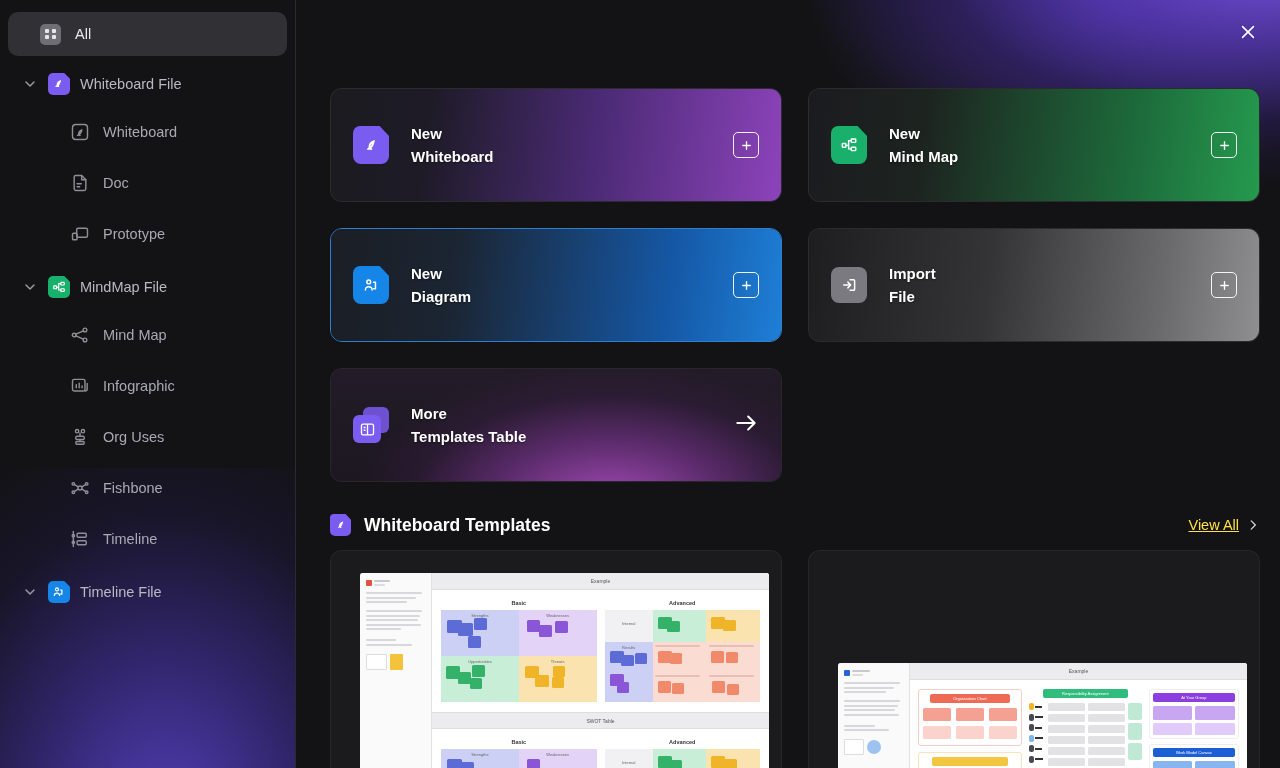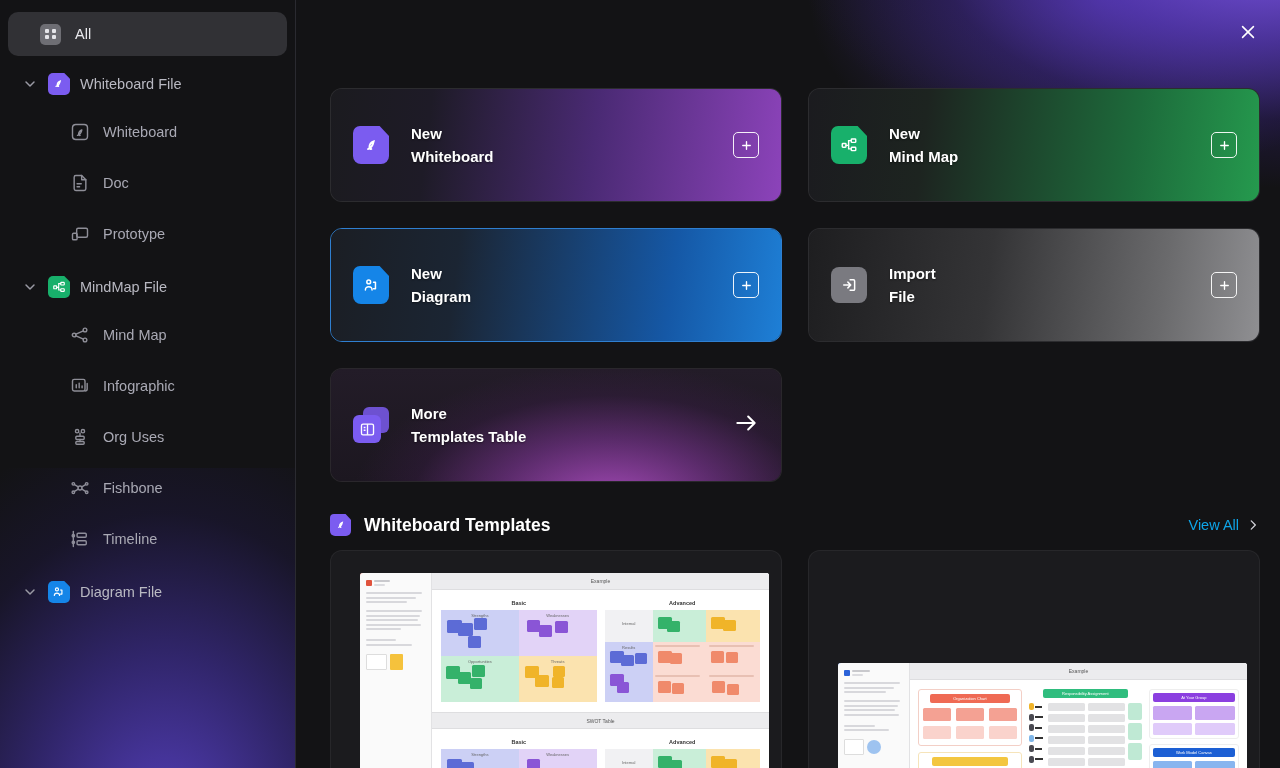--- a/index.html
+++ b/index.html
@@ -190,21 +190,21 @@
   }
   .sec-badge {
     width: 21px; height: 22px; margin-right: 13px;
     border-radius: 4px 4px 5px 5px;
     background: #7b5cf0;
     display:flex; align-items:center; justify-content:center;
     clip-path: polygon(0 0, 74% 0, 100% 26%, 100% 100%, 0 100%);
   }
   .sec-title { color:#ffffff; font-size: 17.5px; font-weight: 700; }
   .view-all { margin-left:auto; display:flex; align-items:center; gap:7px; cursor:pointer; }
-  .view-all span { color:#0ea5e9; font-size: 14.5px; }
+  .view-all span { color:#fde047; font-size: 14.5px; text-decoration: underline; }
 
   
   .tpl-grid {
     display:grid;
     grid-template-columns: 452px 452px;
     column-gap: 26px;
   }
   .tpl-card {
     position: relative;
     height: 250px;
@@ -373,21 +373,21 @@
           <svg class="chev" viewBox="0 0 24 24" fill="none" stroke="#9a9aa4" stroke-width="2.2" stroke-linecap="round" stroke-linejoin="round">
               <path d="M6 9l6 6 6-6"></path>
             </svg>
           <span class="group-badge" style="background:#1585e8; clip-path:polygon(0 0,74% 0,100% 26%,100% 100%,0 100%);">
             <svg viewBox="0 0 24 24" fill="none" stroke="#fff" stroke-width="2" stroke-linecap="round">
               <circle cx="8.5" cy="7.5" r="2.6"></circle>
                 <path d="M4 18c0-2.6 2-4.2 4.5-4.2S13 15.4 13 18"></path>
               <path d="M17 8.5v7M17 8.5h-2.5M17 15.5h-2.5"></path>
             </svg>
           </span>
-          <span class="group-label">Diagram File</span>
+          <span class="group-label">Timeline File</span>
         </div>
 
       </div>
     </div>
   </aside>
 
   <section id="main">
     <div id="main-glow"></div>
 
     <div id="close-btn">

